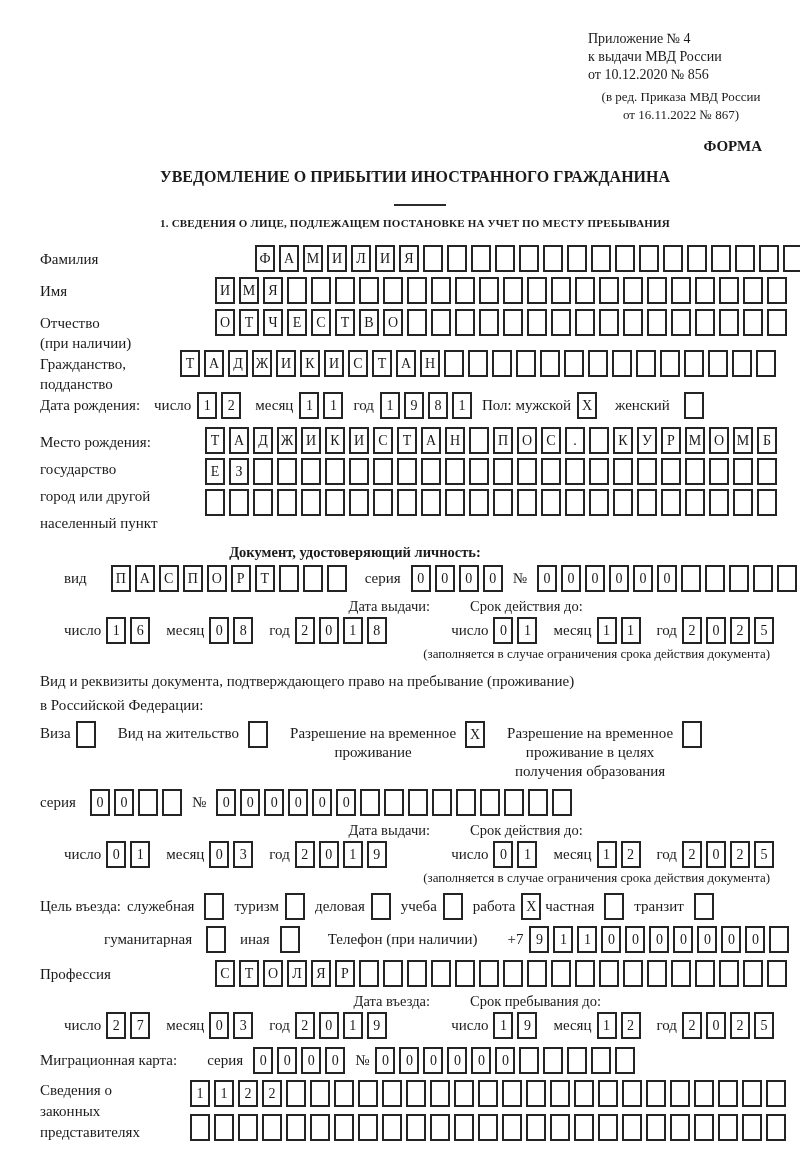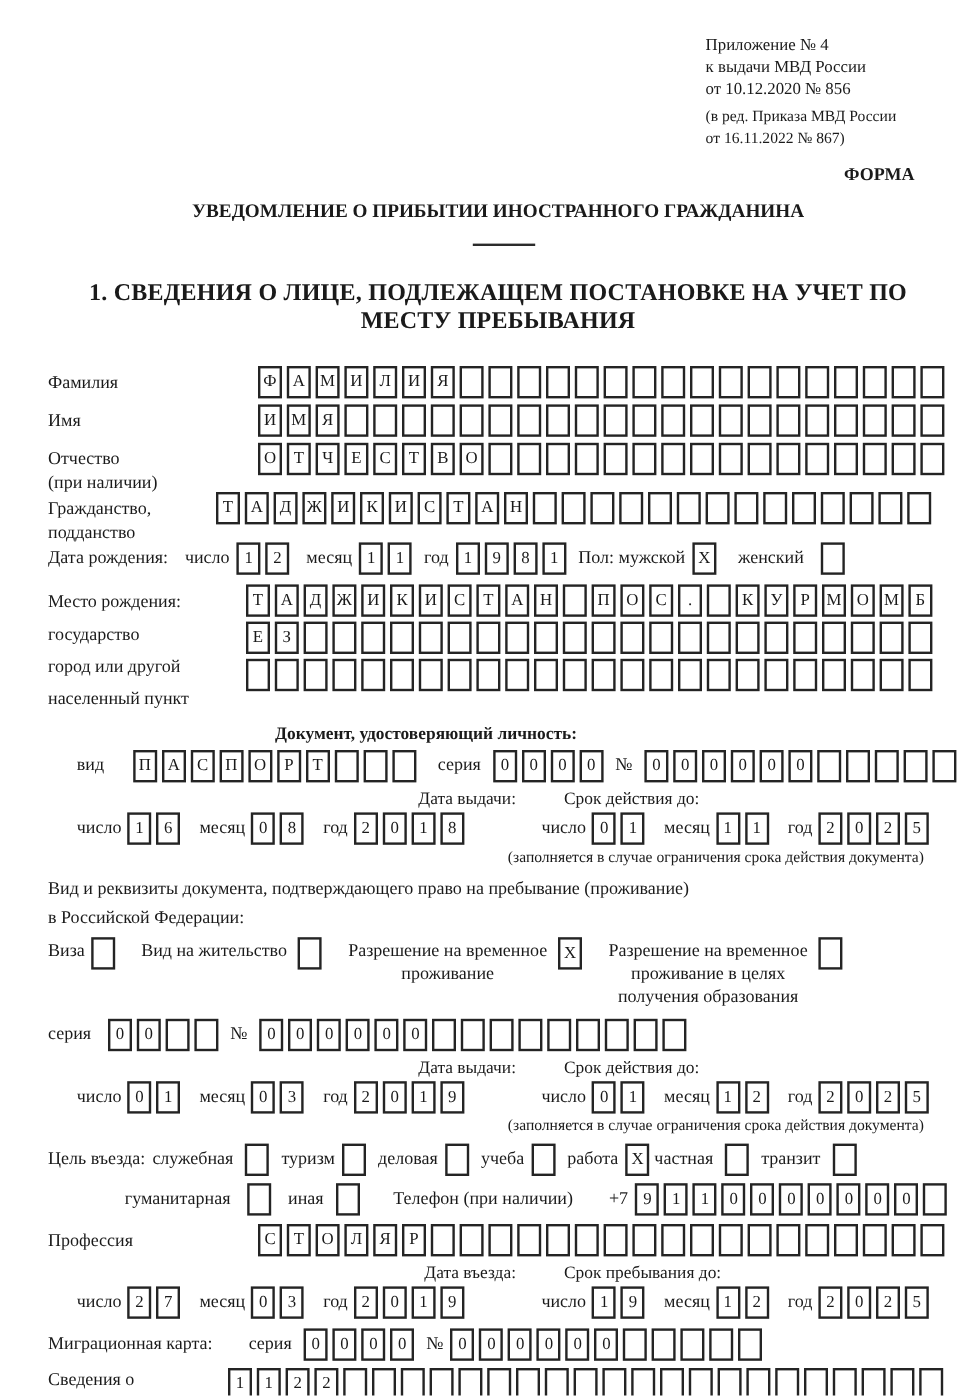--- a/index.html
+++ b/index.html
@@ -4,27 +4,27 @@
 <style>
   html,body{margin:0;padding:0;}
   body{
     width:800px;height:1163px;overflow:hidden;background:#ffffff;
     color:#1a1a1a;font-family:"Liberation Serif",serif;font-size:15px;
   }
   .page{box-sizing:border-box;width:800px;padding:30px 10px 0 40px;}
 
   
   .hdr{margin-left:auto;margin-right:16px;width:186px;line-height:18px;font-size:14px;}
-  .hdr .sub{font-size:13px;}
+  .hdr .sub{font-size:13px;text-align:center;}
   .hdr .sub.first{margin-top:4px;}
   .forma{text-align:right;font-weight:bold;font-size:15px;margin:14px 28px 0 0;}
 
   .title{text-align:center;font-weight:bold;font-size:16px;line-height:24px;margin-top:10px;}
   .blank{display:inline-block;width:52px;height:13px;border-bottom:2px solid #2b2b2b;margin-left:10px;}
-  .sec-head{font-weight:bold;font-size:20px;text-align:center;margin-top:20px;letter-spacing:.2px;}
+  .sec-head{font-weight:bold;font-size:11px;text-align:center;margin-top:4px;letter-spacing:.2px;}
 
   
   .row{display:flex;align-items:flex-start;margin-top:5px;}
   .lbl{flex:0 0 auto;padding-top:4px;line-height:20px;position:relative;white-space:nowrap;}
   .lbl .l2{position:absolute;top:24px;left:0;white-space:nowrap;}
   .w175{width:175px}.w140{width:140px}.w165{width:165px}.w150{width:150px}
   .cells{white-space:nowrap;}
   .cell{
     display:inline-block;width:16px;height:23px;border:2px solid #242424;margin-right:4px;
     text-align:center;line-height:23px;font-size:14px;vertical-align:top;background:#fff;
@@ -74,21 +74,21 @@
 
   <div class="forma">ФОРМА</div>
 
   <div class="title">
     <div>УВЕДОМЛЕНИЕ О ПРИБЫТИИ ИНОСТРАННОГО ГРАЖДАНИНА</div>
     <div><span class="blank"></span></div>
   </div>
 
   <div class="sec-head">1. СВЕДЕНИЯ О ЛИЦЕ, ПОДЛЕЖАЩЕМ ПОСТАНОВКЕ НА УЧЕТ ПО МЕСТУ ПРЕБЫВАНИЯ</div>
 
-  <div class="row" style="margin-top:26px;">
+  <div class="row" style="margin-top:16px;gap:40px;">
     <div class="lbl w175">Фамилия</div>
     <div class="cells"><span class="cell">Ф</span><span class="cell">А</span><span class="cell">М</span><span class="cell">И</span><span class="cell">Л</span><span class="cell">И</span><span class="cell">Я</span><span class="cell"></span><span class="cell"></span><span class="cell"></span><span class="cell"></span><span class="cell"></span><span class="cell"></span><span class="cell"></span><span class="cell"></span><span class="cell"></span><span class="cell"></span><span class="cell"></span><span class="cell"></span><span class="cell"></span><span class="cell"></span><span class="cell"></span><span class="cell"></span><span class="cell"></span></div>
   </div>
 
   <div class="row">
     <div class="lbl w175">Имя</div>
     <div class="cells"><span class="cell">И</span><span class="cell">М</span><span class="cell">Я</span><span class="cell"></span><span class="cell"></span><span class="cell"></span><span class="cell"></span><span class="cell"></span><span class="cell"></span><span class="cell"></span><span class="cell"></span><span class="cell"></span><span class="cell"></span><span class="cell"></span><span class="cell"></span><span class="cell"></span><span class="cell"></span><span class="cell"></span><span class="cell"></span><span class="cell"></span><span class="cell"></span><span class="cell"></span><span class="cell"></span><span class="cell"></span></div>
   </div>
 
   <div class="row">

